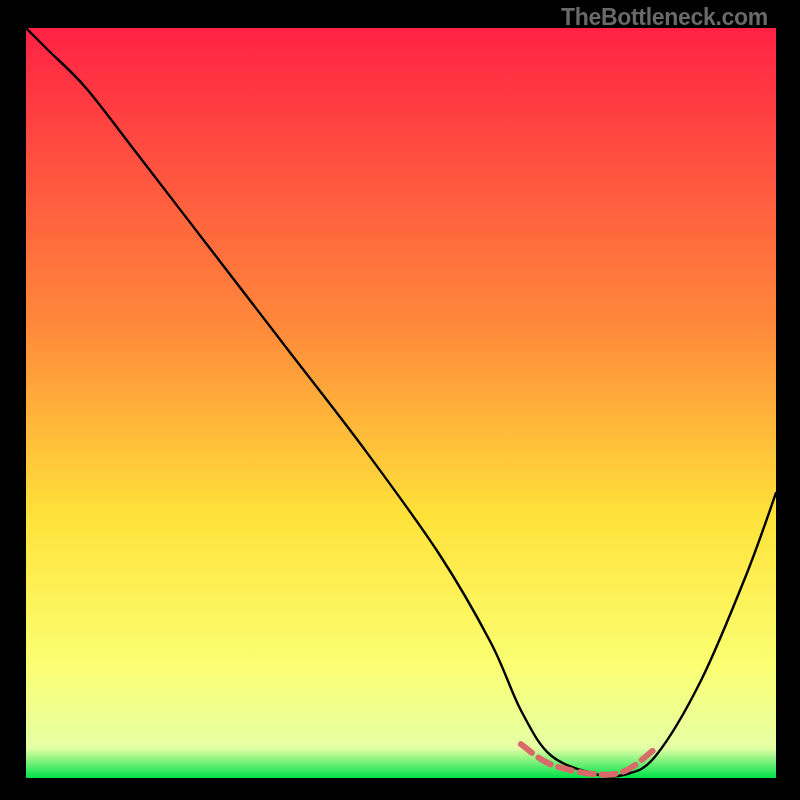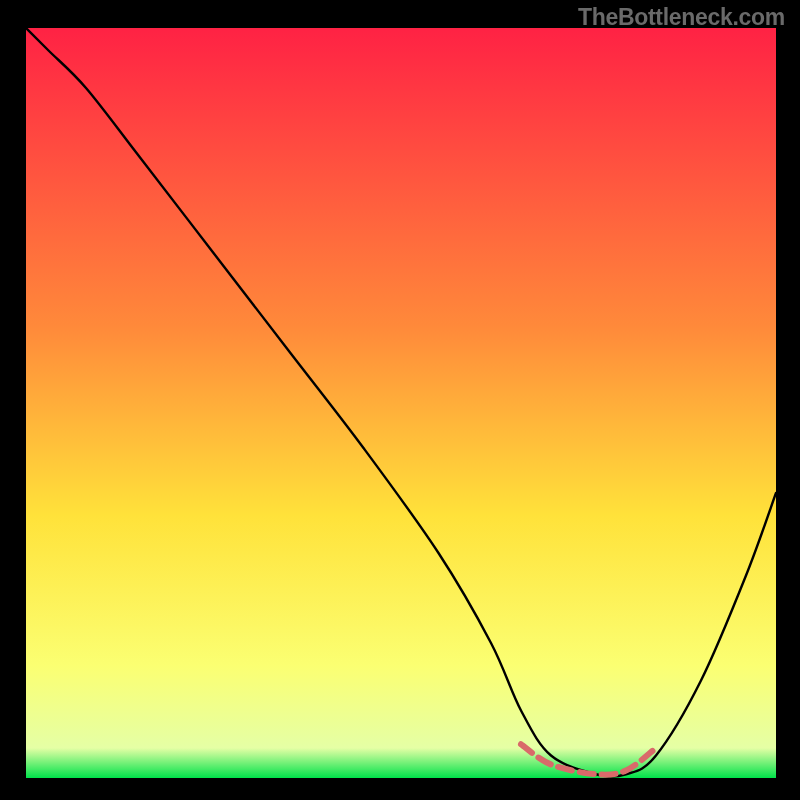--- a/index.html
+++ b/index.html
@@ -6,21 +6,21 @@
   html, body { width: 800px; height: 800px; background: #000; overflow: hidden; }
   .container {
     width: 800px;
     height: 800px;
     position: relative;
     background: #000;
   }
   .watermark {
     position: absolute;
     top: 4px;
-    right: 15px;
+    right: 32px;
     font-family: Arial, sans-serif;
     font-size: 23px;
     font-weight: bold;
     color: #6a6a6a;
     letter-spacing: -0.3px;
     z-index: 10;
   }
   svg.plot {
     position: absolute;
     left: 26px;

